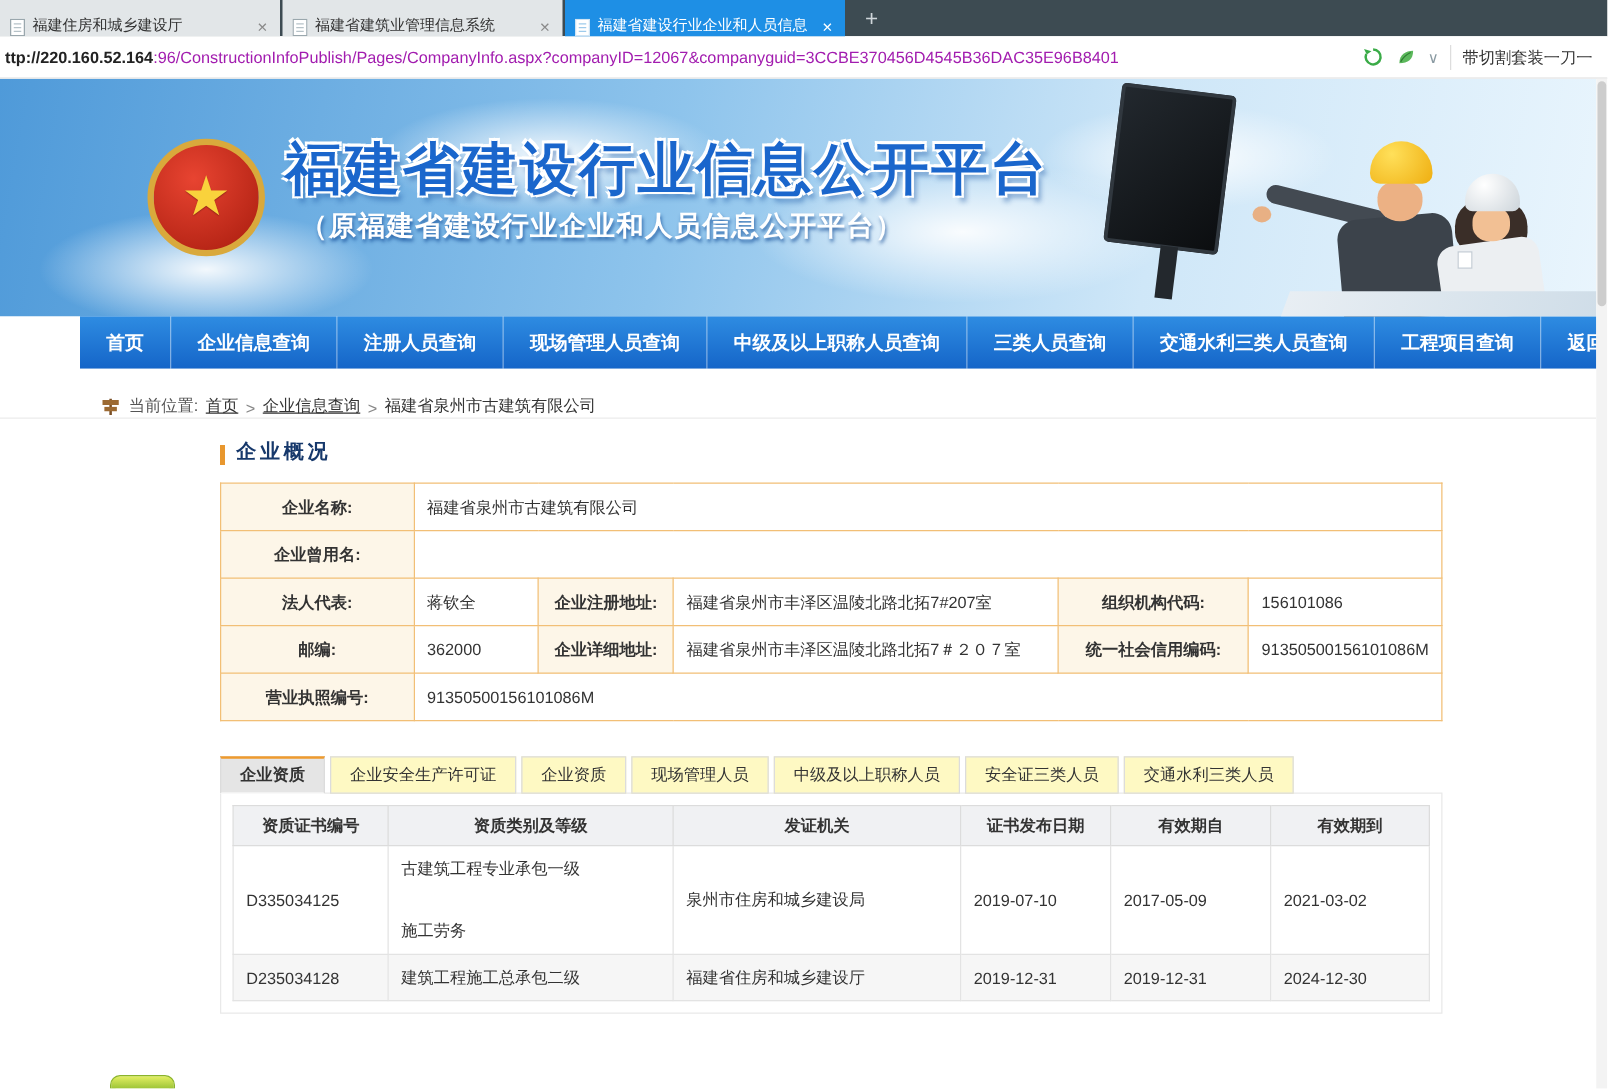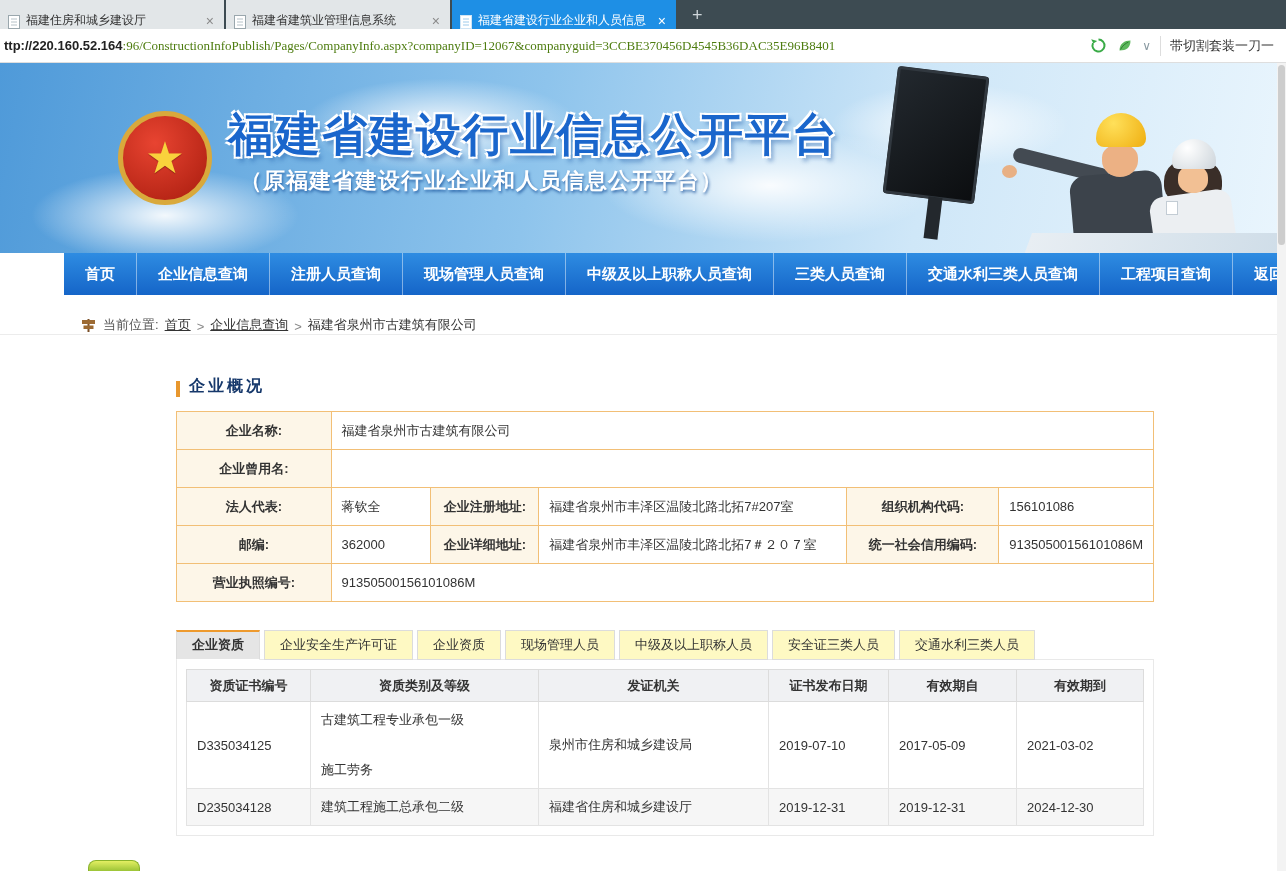--- a/index.html
+++ b/index.html
@@ -22,21 +22,21 @@
   .btab .btab-close { font-size:14px; color:#8a8a8a; padding:0 2px; }
   .btab.active .btab-close { color:#fff; }
   .new-tab-btn { align-self:center; color:#cfd6da; font-size:18px; line-height:18px; padding:0 14px; }
 
   .address-bar {
     height:34px; background:#fff; border-bottom:1px solid #dedede;
     display:flex; align-items:center; padding:0 0 0 4px; font-size:13px;
   }
   .url-box { flex:1; white-space:nowrap; overflow:hidden; }
   .url-host { color:#222; font-weight:bold; }
-  .url-path { color:#4d7c0f;font-family:Liberation Serif, serif; }
+  .url-path { color:#a21caf; }
   .addr-right { display:flex; align-items:center; gap:9px; padding:0 0 0 10px; }
   .addr-icon { width:17px; height:17px; display:inline-flex; }
   .chevron { color:#8a9aa2; font-size:12px; }
   .addr-sep { width:1px; height:20px; background:#ddd; }
   .bookmark-text { width:116px; white-space:nowrap; overflow:hidden; font-size:13px; color:#333; }
 
   
   .page { position:relative; width:1286px; height:808px; background:#fff; overflow:hidden; }
 
   .site-header {
@@ -103,21 +103,21 @@
   .breadcrumb {
     height:40px; margin-right:9px; display:flex; align-items:flex-end; gap:6px;
     padding-left:80px; font-size:13px; color:#555; border-bottom:1px solid #ececec; background:#fff;
   }
   .crumb-icon { width:17px; height:17px; display:inline-flex; }
   .crumb-link { color:#333; text-decoration:underline; cursor:pointer; }
   .crumb-sep { color:#888; }
   .crumb-current { color:#333; }
 
   
-  .section-head { margin:41px 0 14px 176px; display:flex; align-items:flex-end; }
+  .section-head { margin:16px 0 14px 176px; display:flex; align-items:flex-end; }
   .section-bar { width:4px; height:16px; background:#e8972e; margin-right:9px; }
   .section-title { font-size:16px; font-weight:bold; color:#16386b; letter-spacing:3px; }
 
   table.info-table { margin-left:176px; width:978px; border-collapse:collapse; font-size:13px; color:#333; }
   table.info-table td { border:1px solid #f2bf76; height:38px; padding:0 10px; background:#fff; }
   table.info-table td.lbl { background:#fdf6e8; font-weight:bold; text-align:center; white-space:nowrap; }
 
   .tab-strip { margin:28px 0 0 176px; display:flex; font-size:13px; position:relative; z-index:2; }
   .dtab {
     padding:0 15px; height:30px; line-height:28px; background:#fef9c3;

